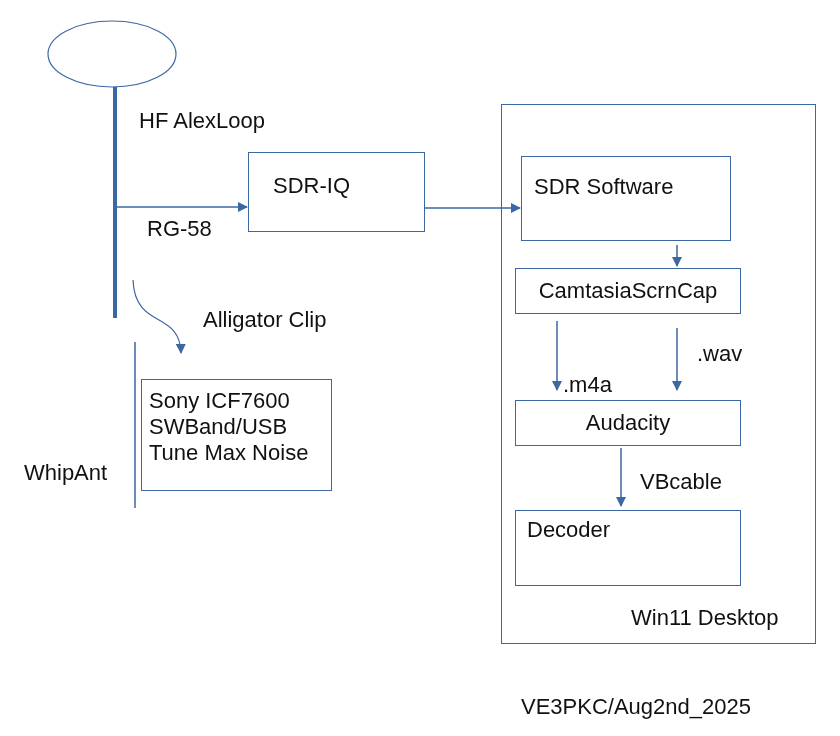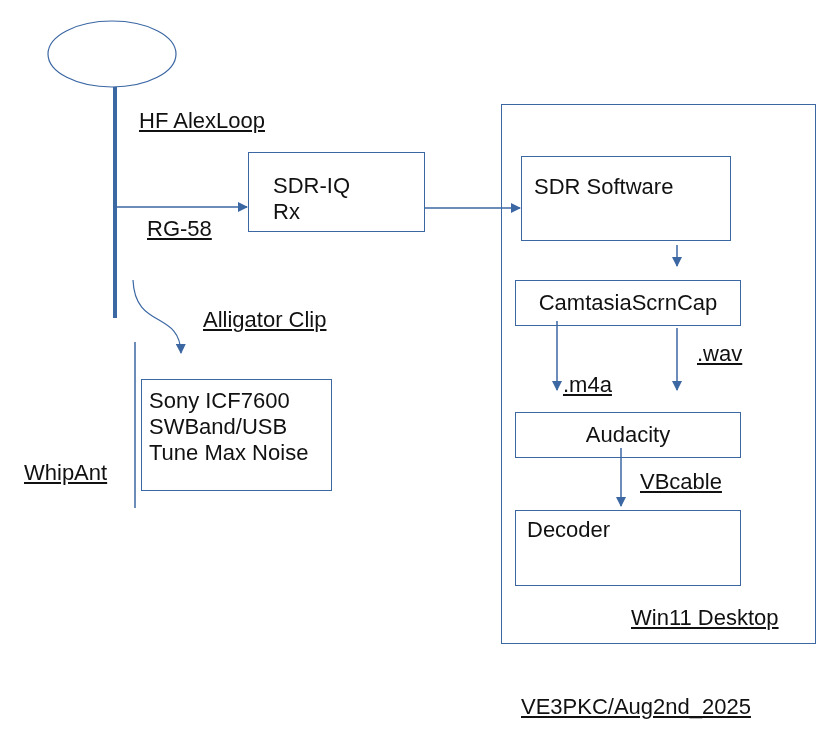--- a/index.html
+++ b/index.html
@@ -1,20 +1,20 @@
 <!DOCTYPE html>
 <html><head>
   <meta charset="utf-8">
   <style>
     html, body { margin: 0; padding: 0; background: #ffffff; }
     body { width: 840px; height: 736px; position: relative; overflow: hidden;
            font-family: "Liberation Sans", sans-serif; color: #111111; }
     svg.lines { position: absolute; left: 0; top: 0; }
     .box { position: absolute; border: 1.5px solid #3b67a3; box-sizing: border-box; background: transparent; }
-    .txt { position: absolute; font-size: 22px; line-height: 26px; white-space: nowrap; text-decoration: underline; }
+    .txt { position: absolute; font-size: 22px; line-height: 26px; white-space: nowrap; }
     .boxtxt { font-size: 22px; line-height: 26px; white-space: nowrap; }
   </style>
 </head>
 <body>
 
 <svg class="lines" width="840" height="736">
   <defs>
     <marker id="arr" markerWidth="10" markerHeight="10" refX="9" refY="5" orient="auto" markerUnits="userSpaceOnUse">
       <path d="M0,0 L10,5 L0,10 z" fill="#3b67a3"></path>
     </marker>
@@ -31,43 +31,42 @@
   <line x1="621" y1="448" x2="621" y2="506" stroke="#3b67a3" stroke-width="1.5" marker-end="url(#arr)"></line>
 </svg>
 
 <div class="txt" style="left:139px; top:108px;">HF AlexLoop</div>
 <div class="txt" style="left:147px; top:216px;">RG-58</div>
 <div class="txt" style="left:203px; top:307px;">Alligator Clip</div>
 <div class="txt" style="left:24px; top:460px;">WhipAnt</div>
 
 <div class="box" style="left:248px; top:152px; width:177px; height:80px; padding:20px 0 0 24px;">
   <div class="boxtxt">SDR-IQ</div>
-  <div class="boxtxt">Rx</div>
 </div>
 
 <div class="box" style="left:141px; top:379px; width:191px; height:112px; padding:8px 0 0 7px;">
   <div class="boxtxt">Sony ICF7600</div>
   <div class="boxtxt">SWBand/USB</div>
   <div class="boxtxt">Tune Max Noise</div>
 </div>
 
 <div class="box" style="left:501px; top:104px; width:315px; height:540px;"></div>
 
 <div class="box" style="left:521px; top:156px; width:210px; height:85px; padding:17px 0 0 12px;">
   <div class="boxtxt">SDR Software</div>
 </div>
 
-<div class="box" style="left:515px; top:280px; width:226px; height:46px; text-align:center; padding-top:9px;">
+<div class="box" style="left:515px; top:268px; width:226px; height:46px; text-align:center; padding-top:9px;">
   <div class="boxtxt">CamtasiaScrnCap</div>
 </div>
 
 <div class="txt" style="left:563px; top:341px;margin-top:31px;">.m4a</div>
 <div class="txt" style="left:697px; top:341px;">.wav</div>
 
-<div class="box" style="left:515px; top:400px; width:226px; height:46px; text-align:center; padding-top:9px;margin-top:12px;">
+<div class="box" style="left:515px; top:400px; width:226px; height:46px; text-align:center; padding-top:9px;">
   <div class="boxtxt">Audacity</div>
 </div>
 
 <div class="txt" style="left:640px; top:469px;">VBcable</div>
 
 <div class="box" style="left:515px; top:510px; width:226px; height:76px; padding:6px 0 0 11px;">
   <div class="boxtxt">Decoder</div>
 </div>
 
 <div class="txt" style="left:631px; top:605px;text-align:right;">Win11 Desktop</div>

